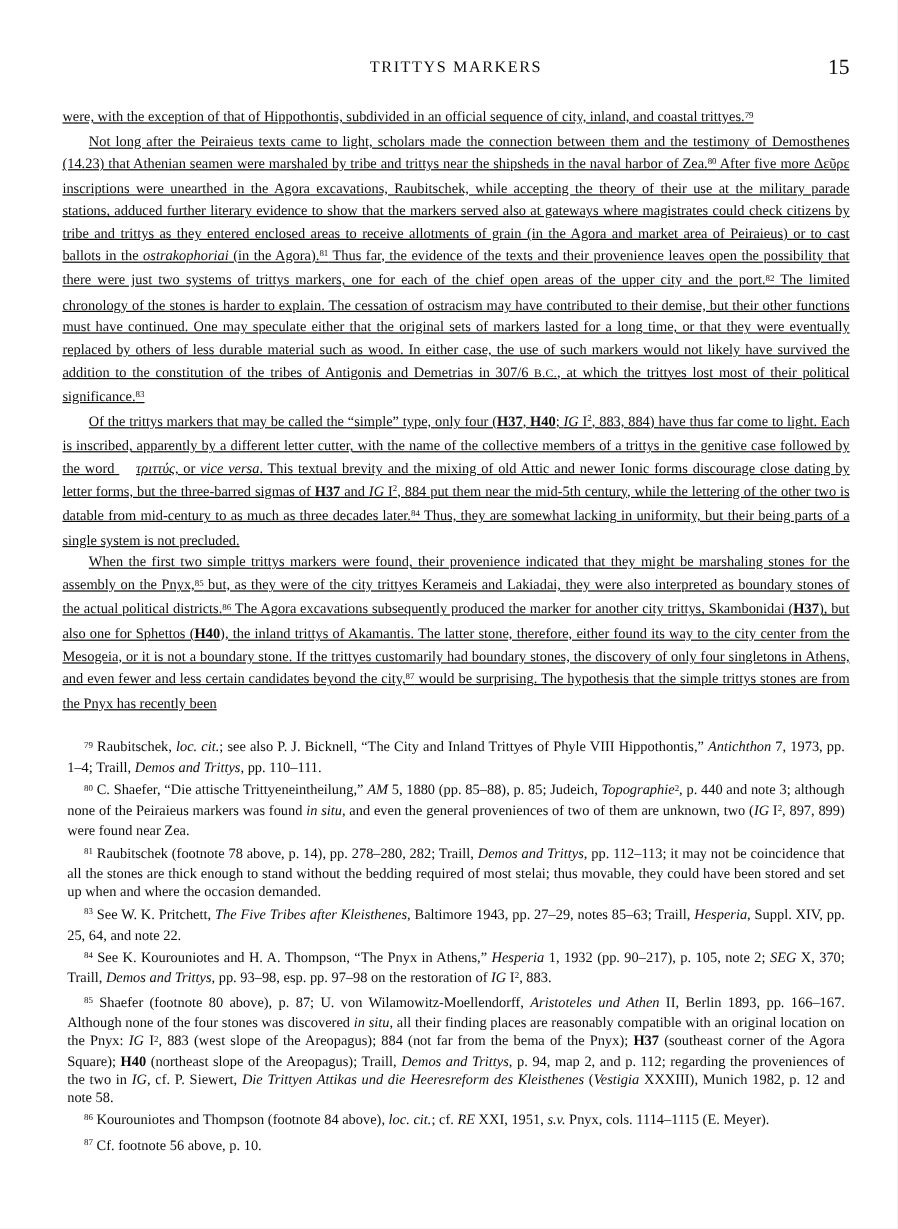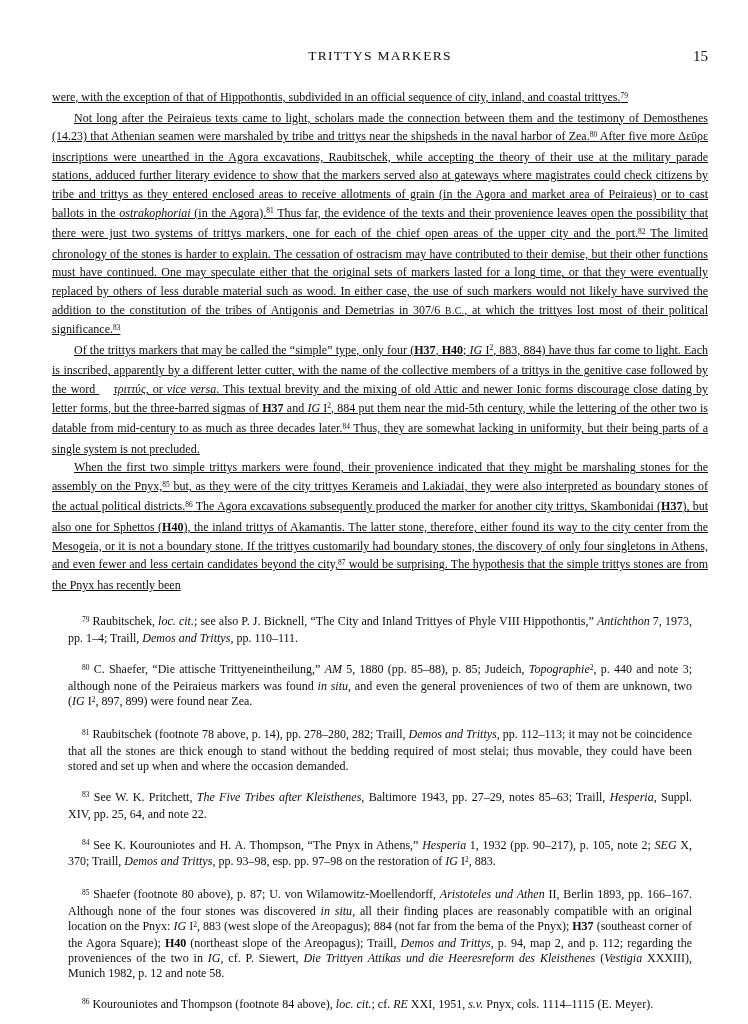--- a/index.html
+++ b/index.html
@@ -23,42 +23,42 @@
   .running-title {
     text-align: center;
     font-size: 13.5px;
     letter-spacing: 1.3px;
     line-height: 16px;
   }
   .page-number {
     position: absolute;
     right: 0;
     top: 0;
-    font-size: 15px;
+    font-size: 18px;
     line-height: 16px;
   }
   .body-text {
     font-size: 12px;
     line-height: 18.6px;
     text-align: justify;
     text-decoration: underline;
   }
   .body-text p {
     margin: 0;
     text-indent: 22px;
   }
   .body-text p.no-indent { text-indent: 0; }
   .footnotes {
     margin-top: 20px;
     font-size: 12px;
     line-height: 14.9px;
     text-align: justify;
   }
   .footnotes p {
-    margin: 16px;
+    margin: 4px;
     text-indent: 14px;
   }
   .s-i   { font-style: italic; }
   .s-b   { font-weight: 700; }
   .s-sup { font-size: 0.62em; position: relative; top: -0.45em; }
   .s-sc  { font-size: 0.8em; letter-spacing: 0.04em; }
   .s-gr  { }
   .s-gri { font-style: italic; margin-left: 14px; }
 </style>
 </head>

